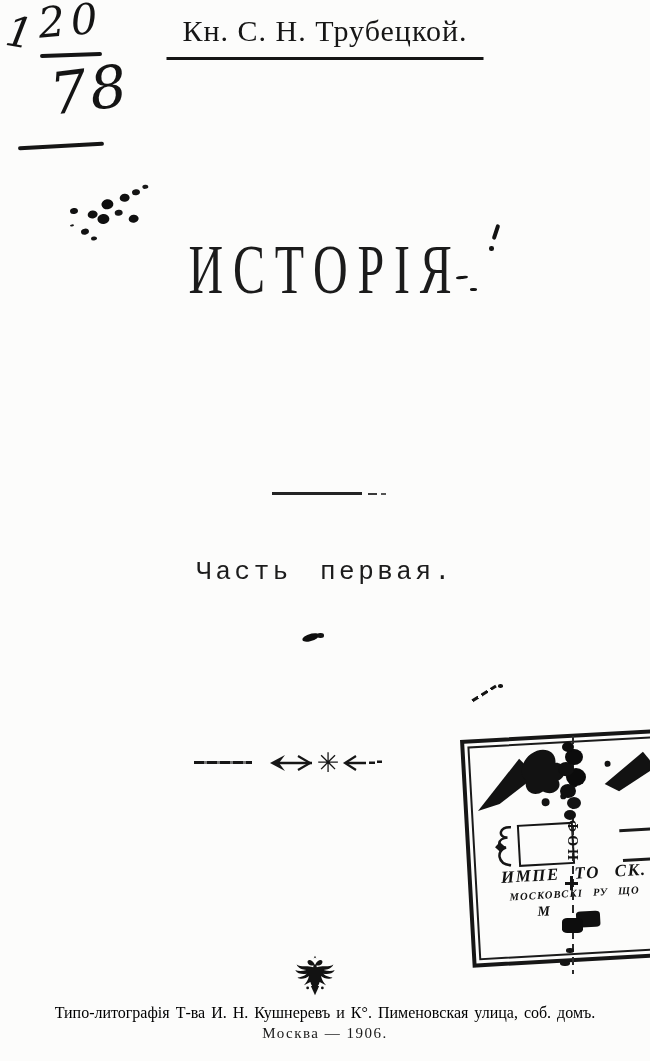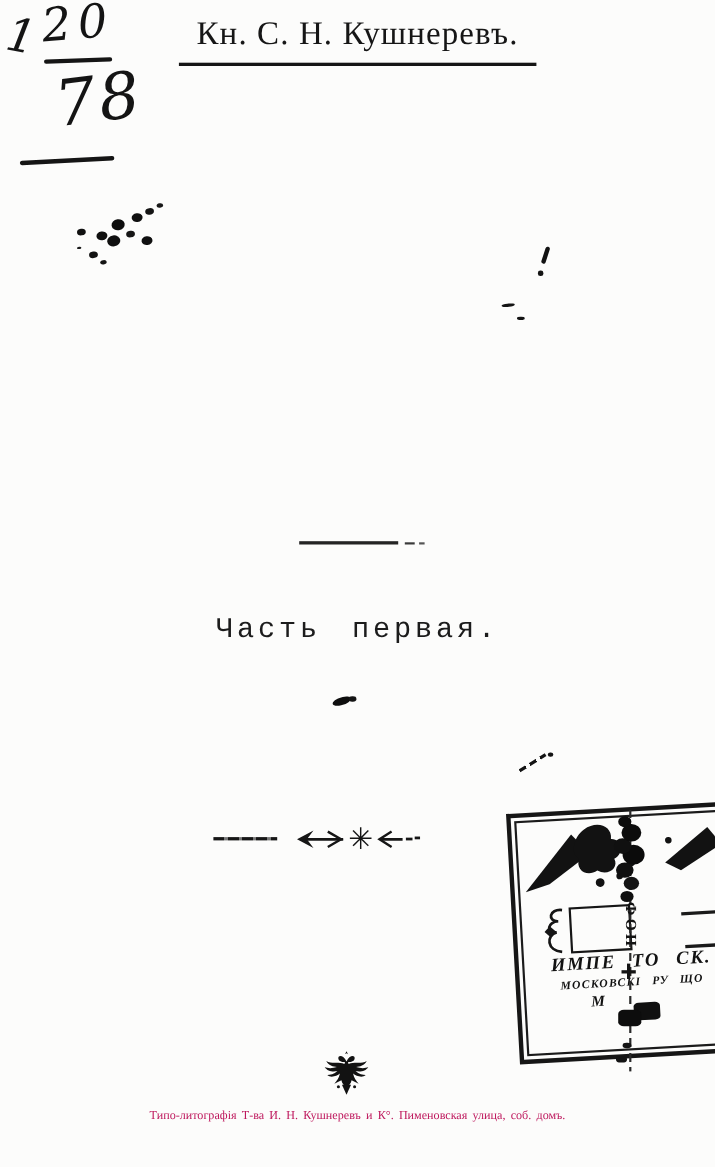--- a/index.html
+++ b/index.html
@@ -101,43 +101,46 @@
   }
   .crease-cross-v{position:absolute;left:10px;top:140px;width:2.5px;height:14px;background:#141414;}
   .crease-cross-h{position:absolute;left:5px;top:146px;width:13px;height:2.5px;background:#141414;}
   .crease-blob-low{position:absolute;left:2px;top:182px;width:21px;height:15px;background:#0d0d0d;border-radius:25%;}
   .crease-dot-b1{position:absolute;left:6px;top:212px;width:8px;height:5px;}
   .crease-dot-b2{position:absolute;left:0px;top:224px;width:10px;height:6px;}
 
   
   .imprint-eagle{left:292px;top:954px;width:46px;height:44px;}
   .imprint1-wrap{top:1004px;}
-  .imprint1{font-size:11px;color:#be185d;word-spacing:2px;}
+  .imprint1{font-size:16px;color:#000000;word-spacing:2px;}
   .imprint2-wrap{top:1024px;}
   .imprint2{font-size:15px;letter-spacing:1.5px;color:#1a1a1a;}
 </style>
 </head>
 <body>
 
 <div class="page">
 
   <div class="hw hw-1">1</div>
   <div class="hw hw-20">20</div>
   <div class="hw-rule hw-rule-top"></div>
   <div class="hw hw-78">78</div>
   <div class="hw-rule hw-rule-bottom"></div>
 
-  <div class="author">Кн. С. Н. Кушнеревъ.</div>
+  <div class="author">Кн. С. Н. Трубецкой.</div>
 
   <div class="abs smudge"></div>
   <div class="speck squiggle-right"></div>
   <div class="speck squiggle-dot"></div>
   <div class="speck ya-dash1"></div>
   <div class="speck ya-dash2"></div>
 
+  <div class="center-line title1-wrap">
+    <span class="title1">ИСТОРІЯ</span>
+  </div>
   <div class="abs title-rule"></div>
   <div class="abs title-rule-dash1"></div>
   <div class="abs title-rule-dash2"></div>
 
   <div class="center-line part-wrap">
     <span class="part">Часть первая.</span>
   </div>
 
   <div class="abs blob-mid"></div>
   <div class="speck blob-mid2"></div>
@@ -206,14 +209,17 @@
       <path d="M50 22 C44 8 32 9 34 17 C35 22 43 24 47 23 L46 27 C33 22 20 28 10 21 C14 30 24 32 31 33 C22 36 13 36 7 33 C12 42 24 43 32 41 C26 47 17 49 12 49 C19 55 31 51 37 46 C35 55 31 61 26 66 L40 59 C41 65 45 70 50 73 C55 70 59 65 60 59 L74 66 C69 61 65 55 63 46 C69 51 81 55 88 49 C83 49 74 47 68 41 C76 43 88 42 93 33 C87 36 78 36 69 33 C76 32 86 30 90 21 C80 28 67 22 54 27 L53 23 C57 24 65 22 66 17 C68 9 56 8 50 22 Z"></path>
       <path d="M41 68 L50 88 L59 68 Z"></path>
       <circle cx="34" cy="72" r="3"></circle>
         <circle cx="66" cy="72" r="3"></circle>
     </g>
   </svg>
 
   <div class="center-line imprint1-wrap">
     <span class="imprint1">Типо-литографія Т-ва И. Н. Кушнеревъ и К°. Пименовская улица, соб. домъ.</span>
   </div>
+  <div class="center-line imprint2-wrap">
+    <span class="imprint2">Москва — 1906.</span>
+  </div>
 
 </div>
 
 </body></html>

